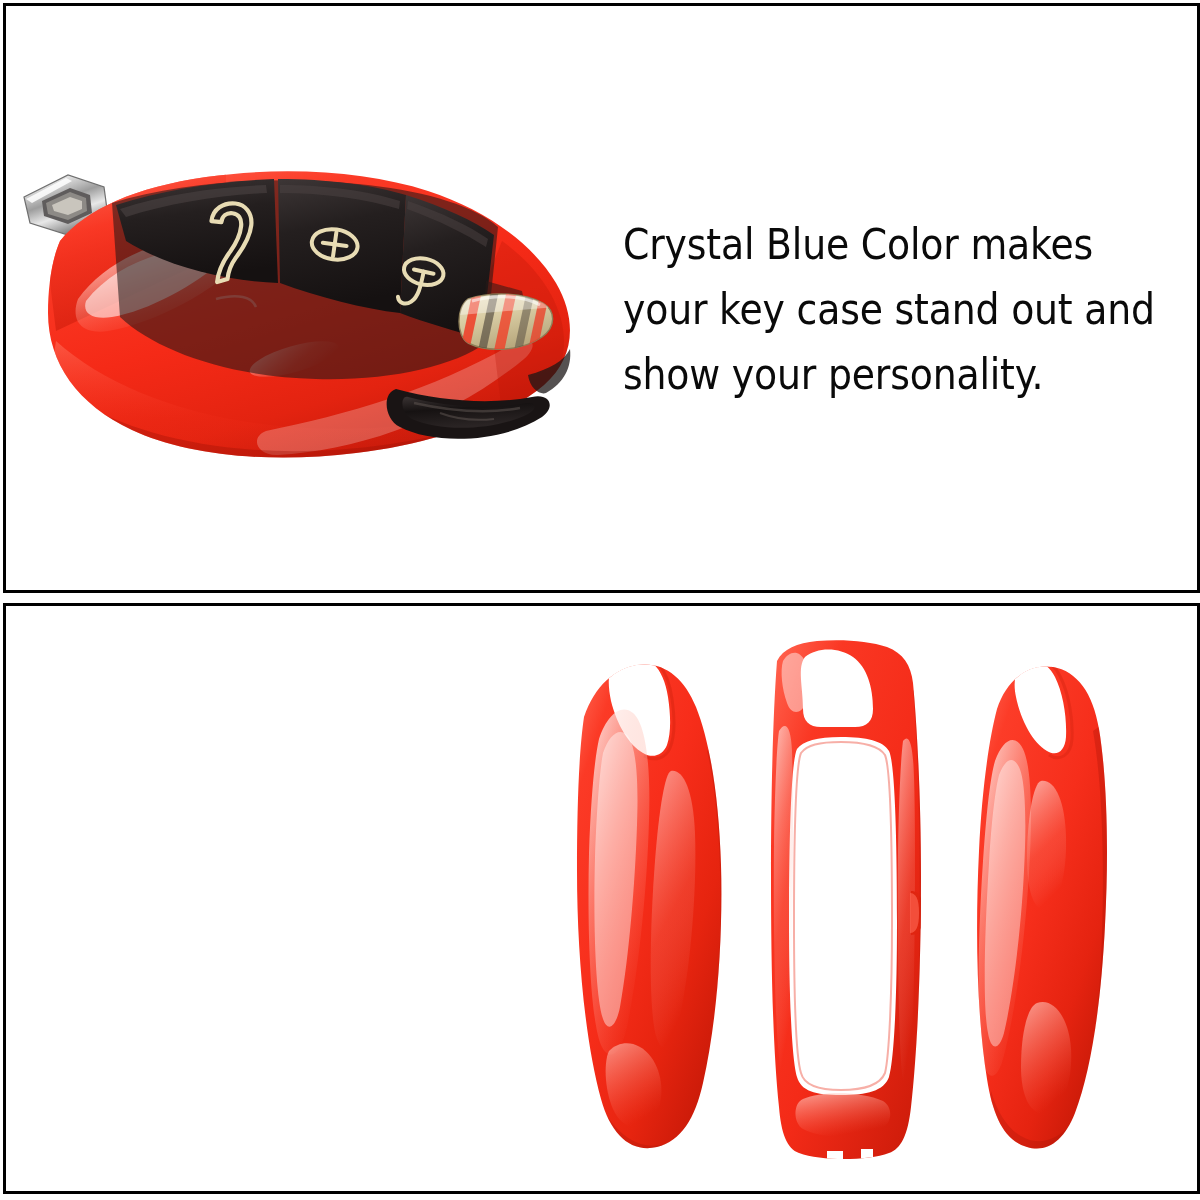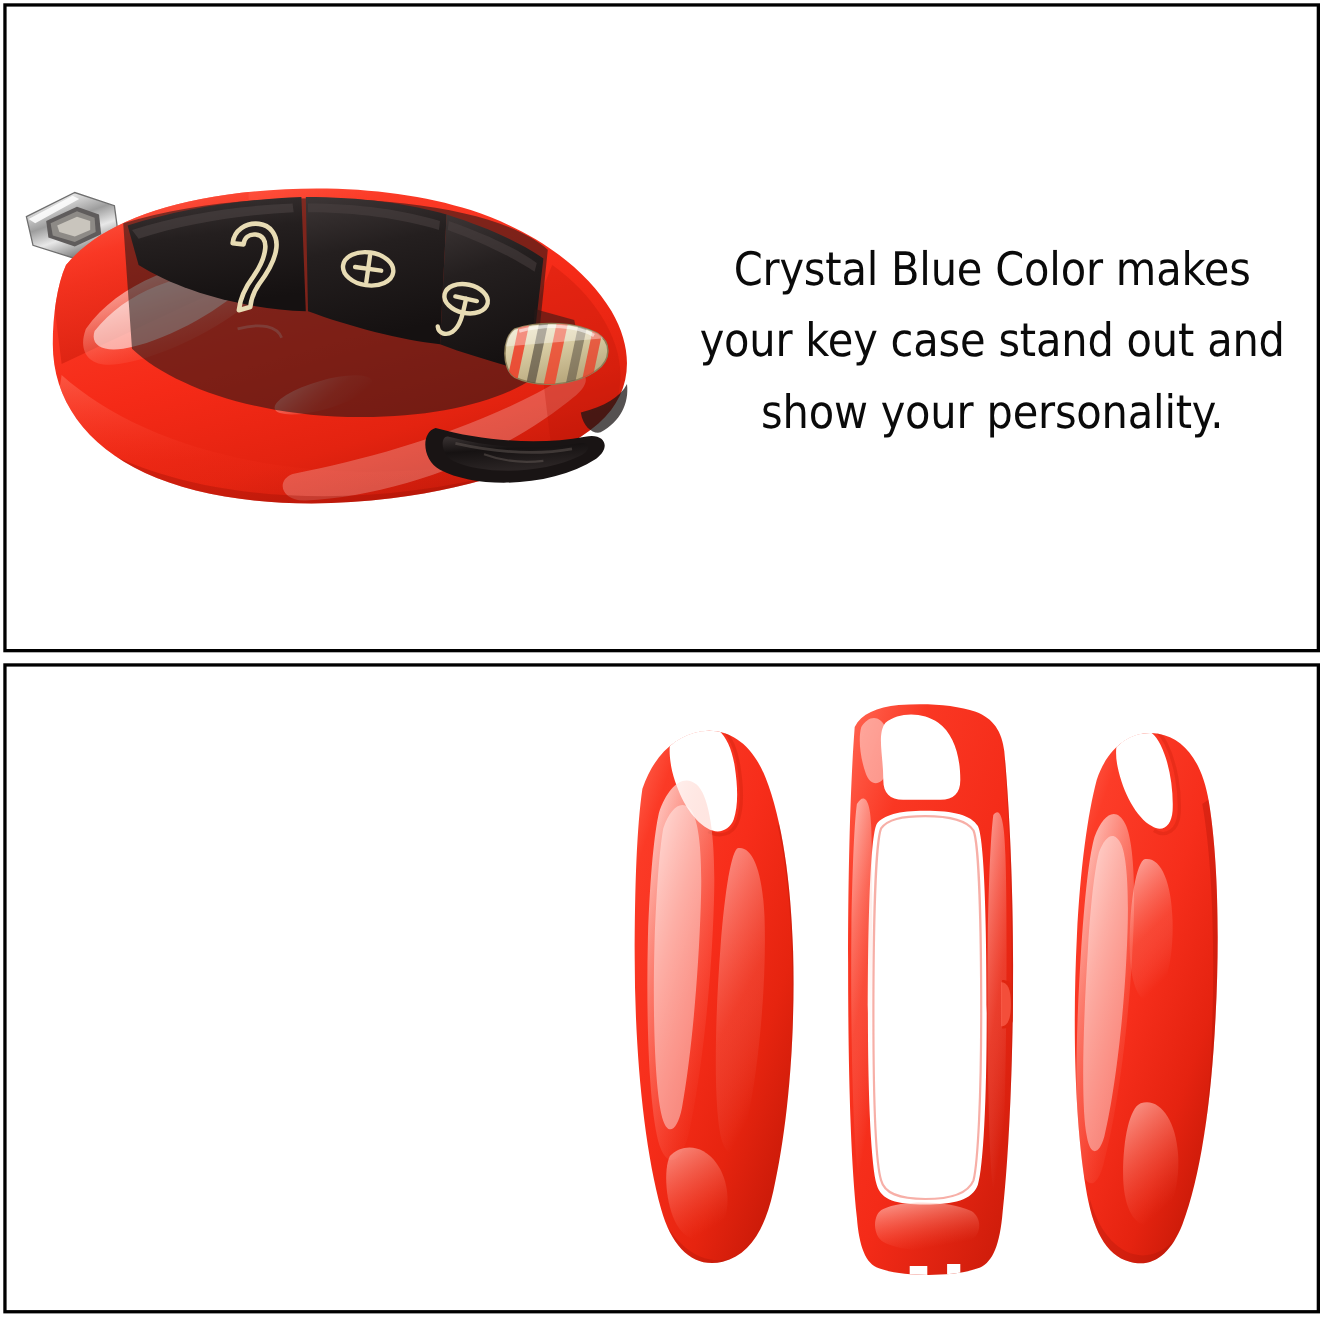--- a/index.html
+++ b/index.html
@@ -28,21 +28,20 @@
     left: 3px;
     width: 1191px;
     background: #ffffff;
     border: 3px solid #000000;
     box-sizing: content-box;
     overflow: hidden;
   }
   #panel-top {
     top: 3px;
     height: 584px;
-    text-align: center;
   }
   #panel-bottom {
     top: 603px;
     height: 585px;
   }
 
   .panel-inner {
     position: relative;
     width: 100%;
     height: 100%;

